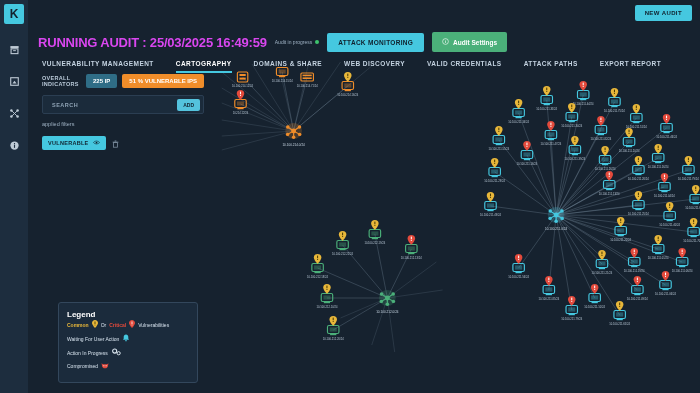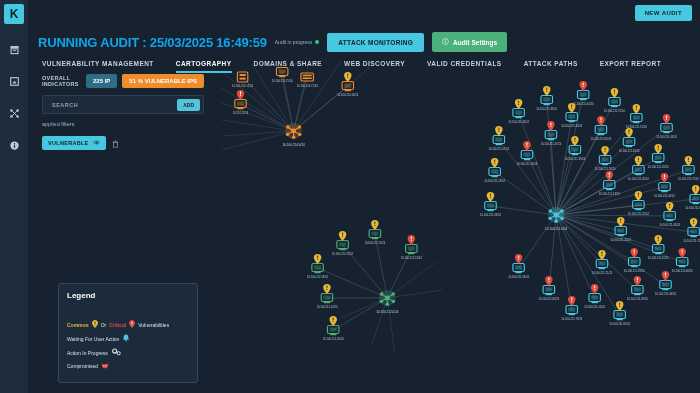--- a/index.html
+++ b/index.html
@@ -43,21 +43,21 @@
     font-size:6px;font-weight:bold;letter-spacing:.4px;
     padding:5px 10px;cursor:pointer;
     font-family:"Liberation Sans",sans-serif;
   }
 
   .headerrow{
     display:flex;align-items:center;gap:8px;
     padding:4px 0 0 10px;position:relative;z-index:40;
   }
   .audit-title{
-    font-size:13px;font-weight:bold;letter-spacing:-.2px;color:#0ea5e9;
+    font-size:13px;font-weight:bold;letter-spacing:-.2px;color:#d946ef;
     white-space:nowrap;
   }
   .progress{display:flex;align-items:center;gap:3px;font-size:5px;color:#9db0c2;}
   .dot-green{width:4px;height:4px;border-radius:50%;background:#3ec46d;display:block;}
   .btn-attack{
     background:#45c8e0;color:#10202c;border:none;border-radius:2px;
     font-size:6.5px;font-weight:bold;letter-spacing:.3px;padding:6px 11px;cursor:pointer;
     font-family:"Liberation Sans",sans-serif;
   }
   .btn-settings{
@@ -113,21 +113,21 @@
     padding:4px 6px;display:flex;align-items:center;gap:4px;cursor:pointer;
   }
   .trash{cursor:pointer;opacity:.8;}
 
   
   .legend{
     position:absolute;left:30px;bottom:10px;width:122px;
     background:#1b2b3c;border:1px solid #33475c;border-radius:3px;
     padding:7px 8px;z-index:40;
   }
-  .legend h4{margin:0 0 20px 0;font-size:8px;color:#fff;font-weight:bold;}
+  .legend h4{margin:0 0 1px 0;font-size:8px;color:#fff;font-weight:bold;}
   .lg-row{display:flex;align-items:center;gap:3px;font-size:5px;margin-bottom:5px;color:#d4e0eb;white-space:nowrap;}
   .lg-common{color:#e8b73a;font-weight:bold;}
   .lg-critical{color:#e34a3c;font-weight:bold;}
 
   
   .canvas{position:absolute;inset:0;z-index:10;}
   .canvas svg{display:block;width:700px;height:393px;}
   .nlabel{font-size:2.6px;fill:#b9c8d6;font-family:"Liberation Sans",sans-serif;}
   .hublabel{font-size:3px;fill:#c9d7e4;font-family:"Liberation Sans",sans-serif;}
 </style>

